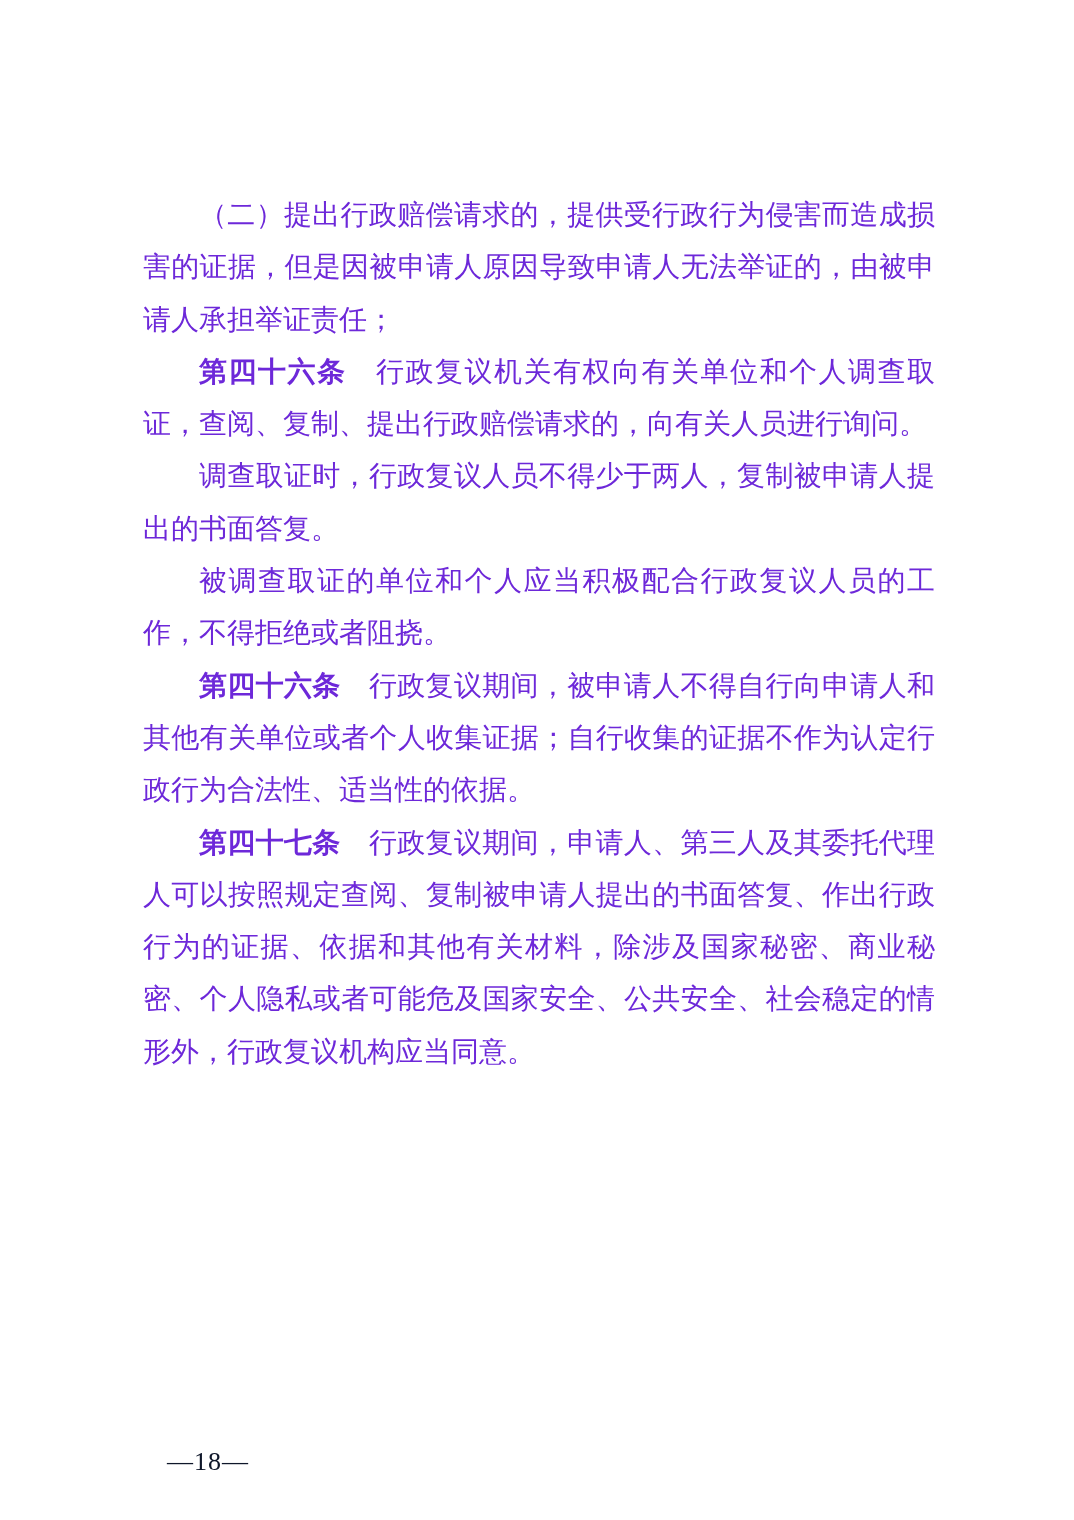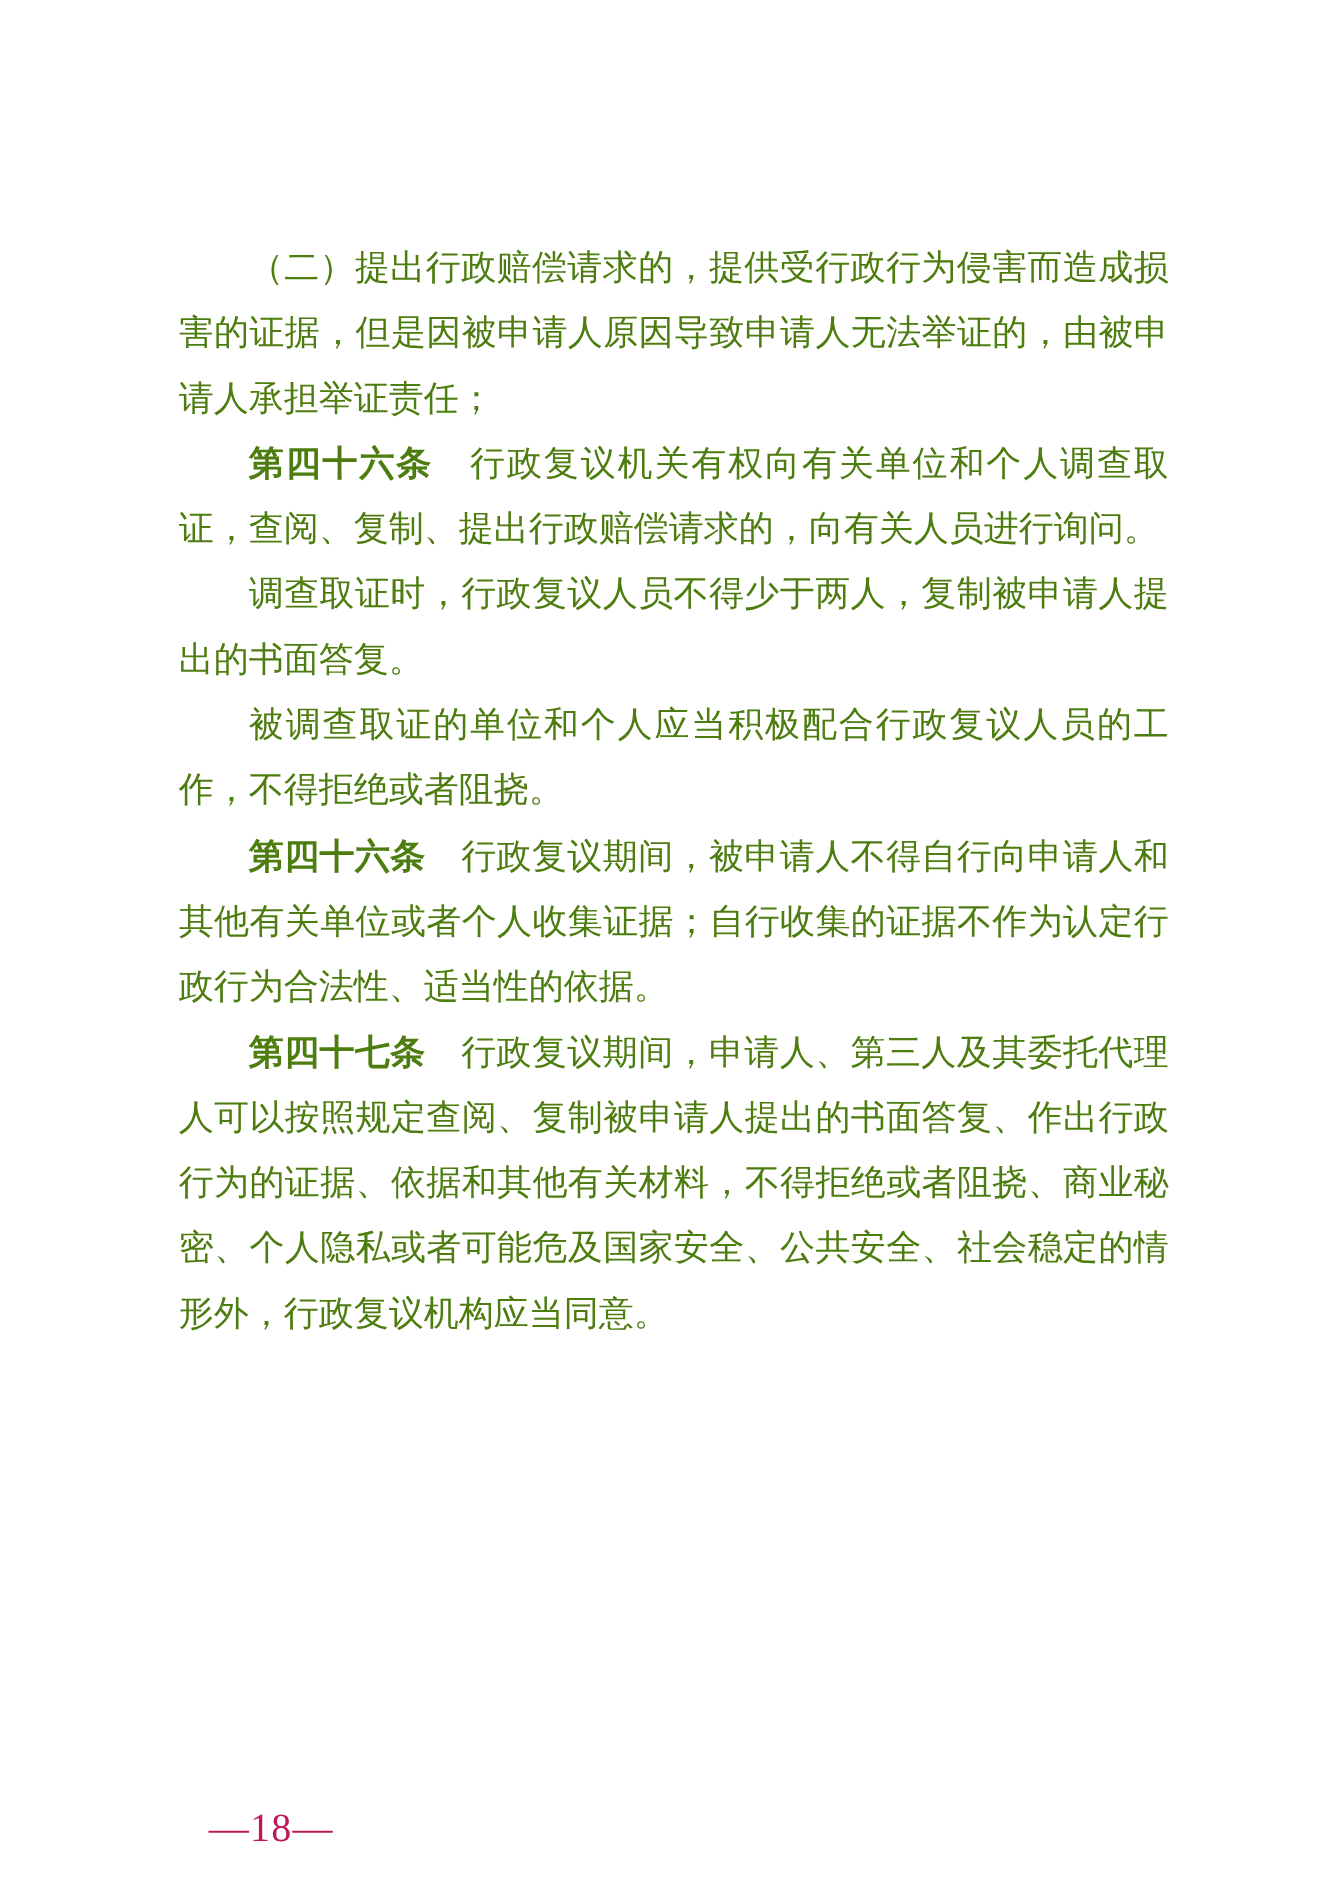--- a/index.html
+++ b/index.html
@@ -15,50 +15,50 @@
     overflow: hidden;
   }
   .content {
     position: absolute;
     left: 143px;
     top: 189px;
     width: 792px;
     font-family: "Liberation Serif", serif;
     font-size: 28px;
     line-height: 52.3px;
-    color: #4d7c0f;
+    color: #6d28d9;
     text-align: justify;
     text-justify: inter-ideograph;
     line-break: strict;
   }
   .content p {
     margin: 0;
     padding: 0;
     text-indent: 2em;
   }
   .content b {
     font-weight: bold;
   }
   .page-number {
     position: absolute;
     left: 167px;
     top: 1444px;
     font-family: "Liberation Serif", serif;
-    font-size: 32px;
+    font-size: 26px;
     line-height: 36px;
-    color: #be185d;
+    color: #0f172a;
     letter-spacing: 1px;
   }
 </style>
 </head>
 <body>
 
 <div class="page">
   <div class="content">
       <p><span>（二）提出行政赔偿请求的，提供受行政行为侵害而造成损害的证据，但是因被申请人原因导致申请人无法举证的，由被申请人承担举证责任；</span></p>
       <p><b>第四十六条</b><span>　行政复议机关有权向有关单位和个人调查取证，查阅、复制、提出行政赔偿请求的，向有关人员进行询问。</span></p>
       <p><span>调查取证时，行政复议人员不得少于两人，复制被申请人提出的书面答复。</span></p>
       <p><span>被调查取证的单位和个人应当积极配合行政复议人员的工作，不得拒绝或者阻挠。</span></p>
       <p><b>第四十六条</b><span>　行政复议期间，被申请人不得自行向申请人和其他有关单位或者个人收集证据；自行收集的证据不作为认定行政行为合法性、适当性的依据。</span></p>
-      <p><b>第四十七条</b><span>　行政复议期间，申请人、第三人及其委托代理人可以按照规定查阅、复制被申请人提出的书面答复、作出行政行为的证据、依据和其他有关材料，不得拒绝或者阻挠、商业秘密、个人隐私或者可能危及国家安全、公共安全、社会稳定的情形外，行政复议机构应当同意。</span></p>
+      <p><b>第四十七条</b><span>　行政复议期间，申请人、第三人及其委托代理人可以按照规定查阅、复制被申请人提出的书面答复、作出行政行为的证据、依据和其他有关材料，除涉及国家秘密、商业秘密、个人隐私或者可能危及国家安全、公共安全、社会稳定的情形外，行政复议机构应当同意。</span></p>
     </div>
   <div class="page-number">—18—</div>
 </div>
 
 </body></html>

